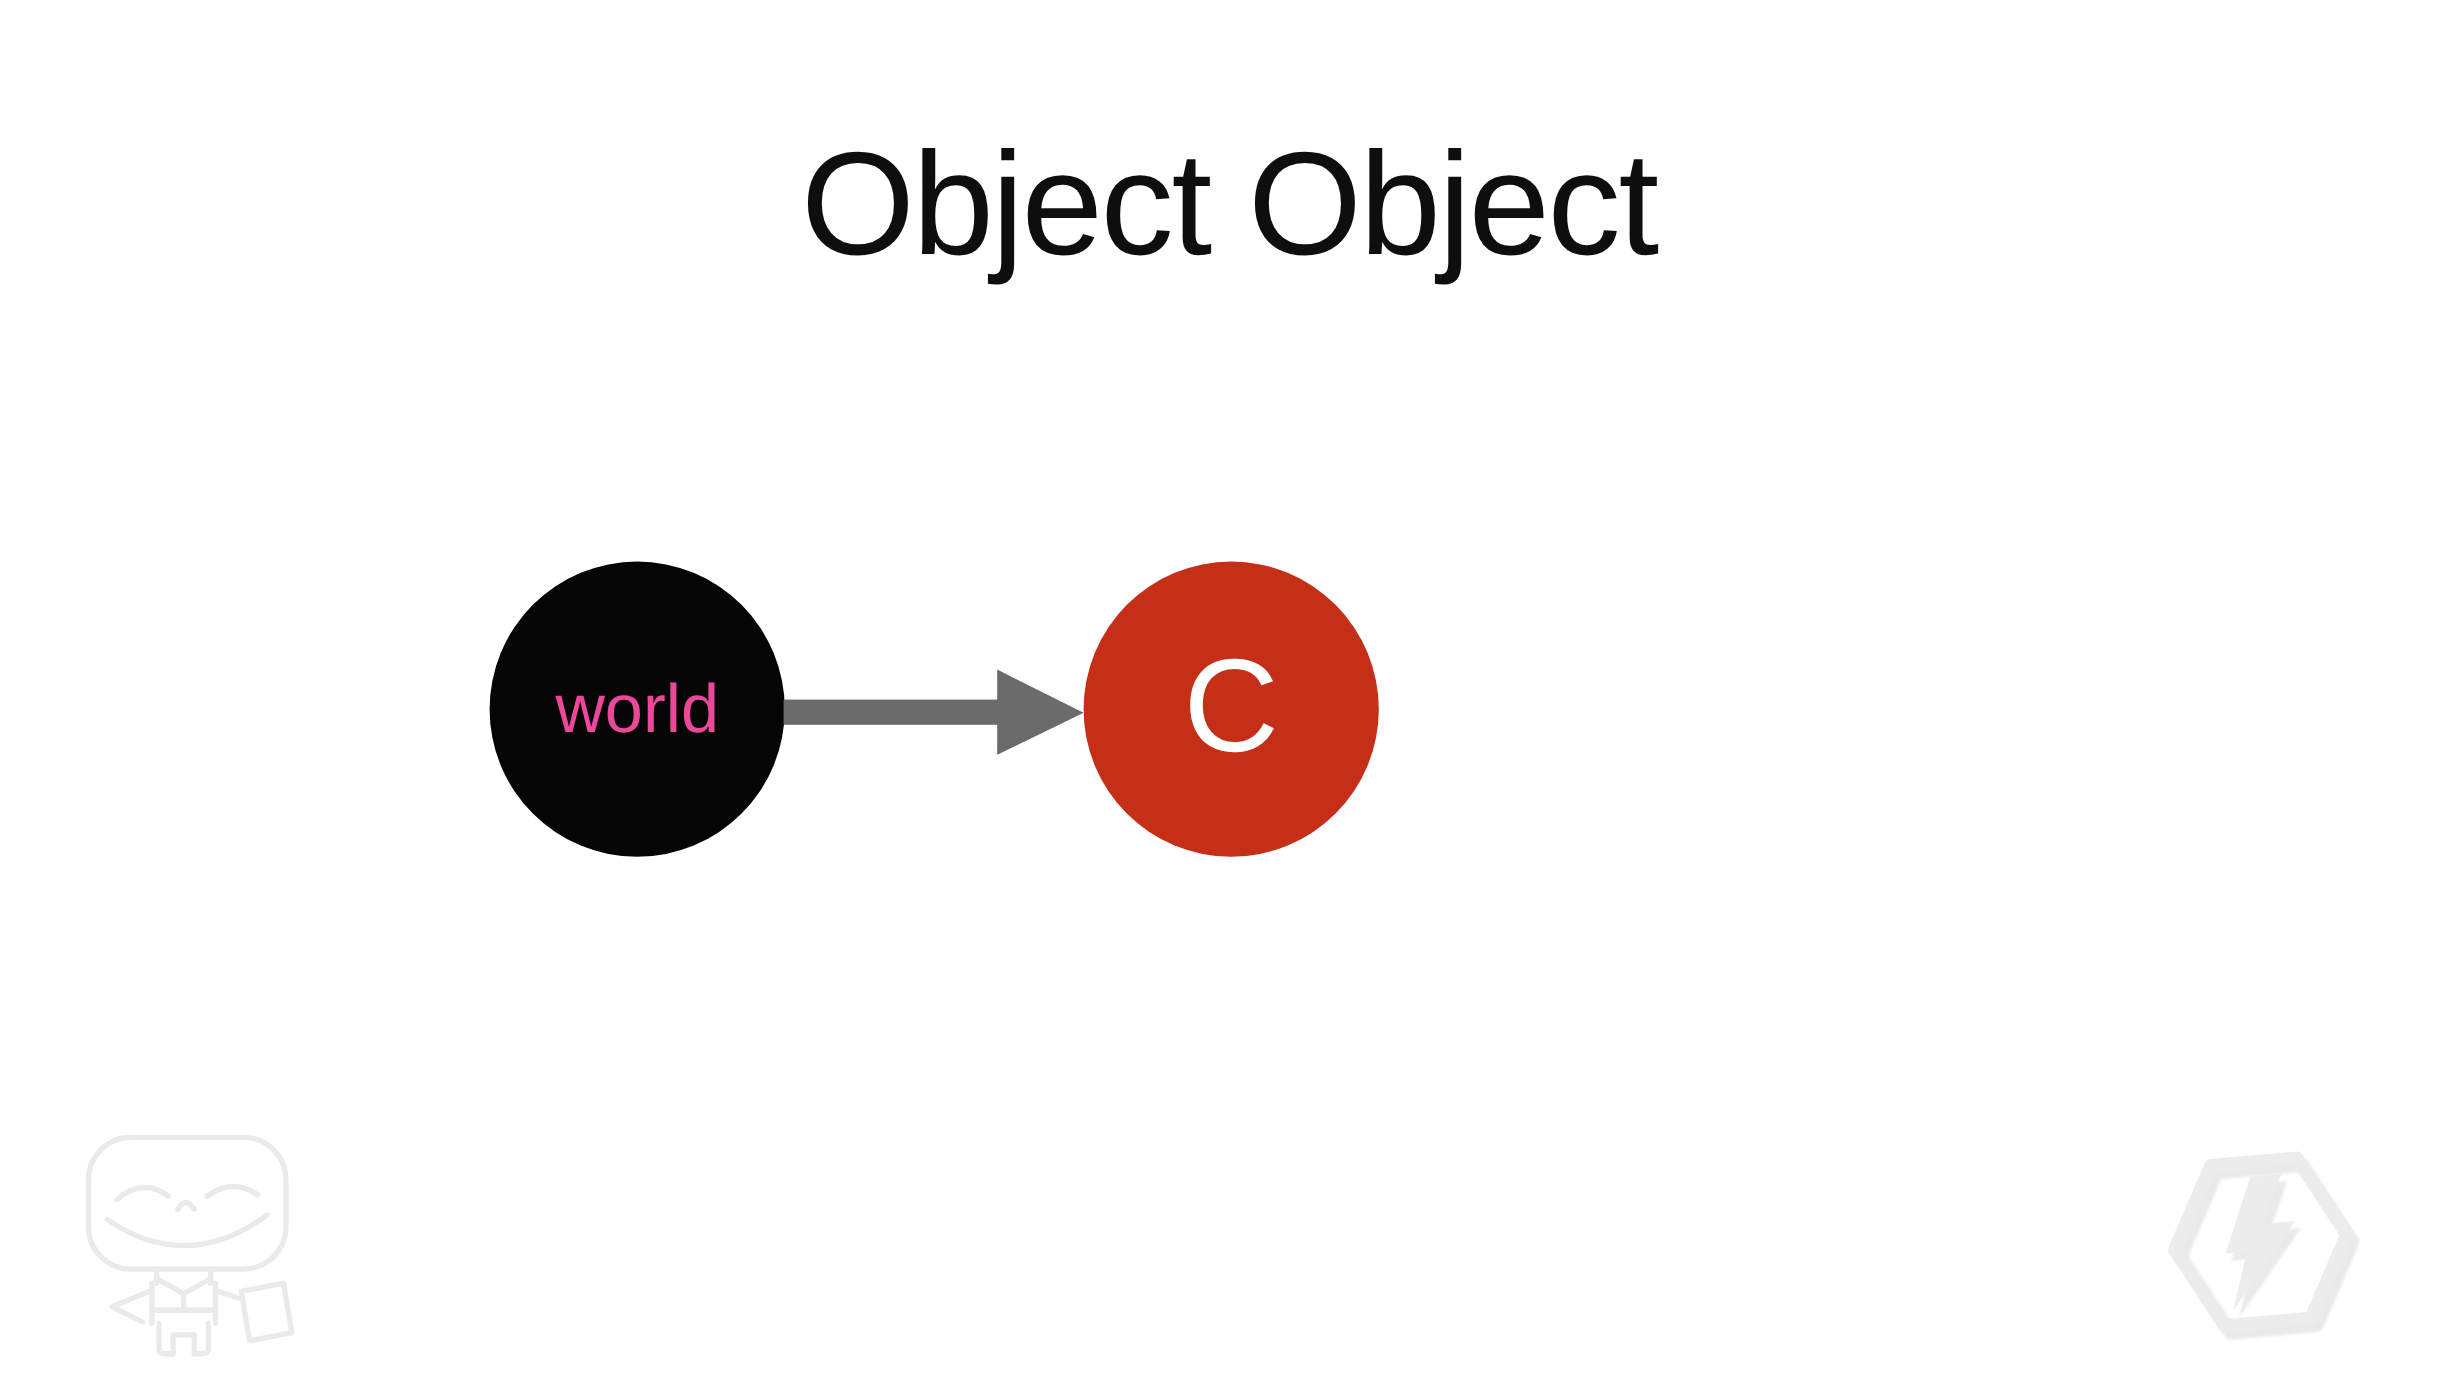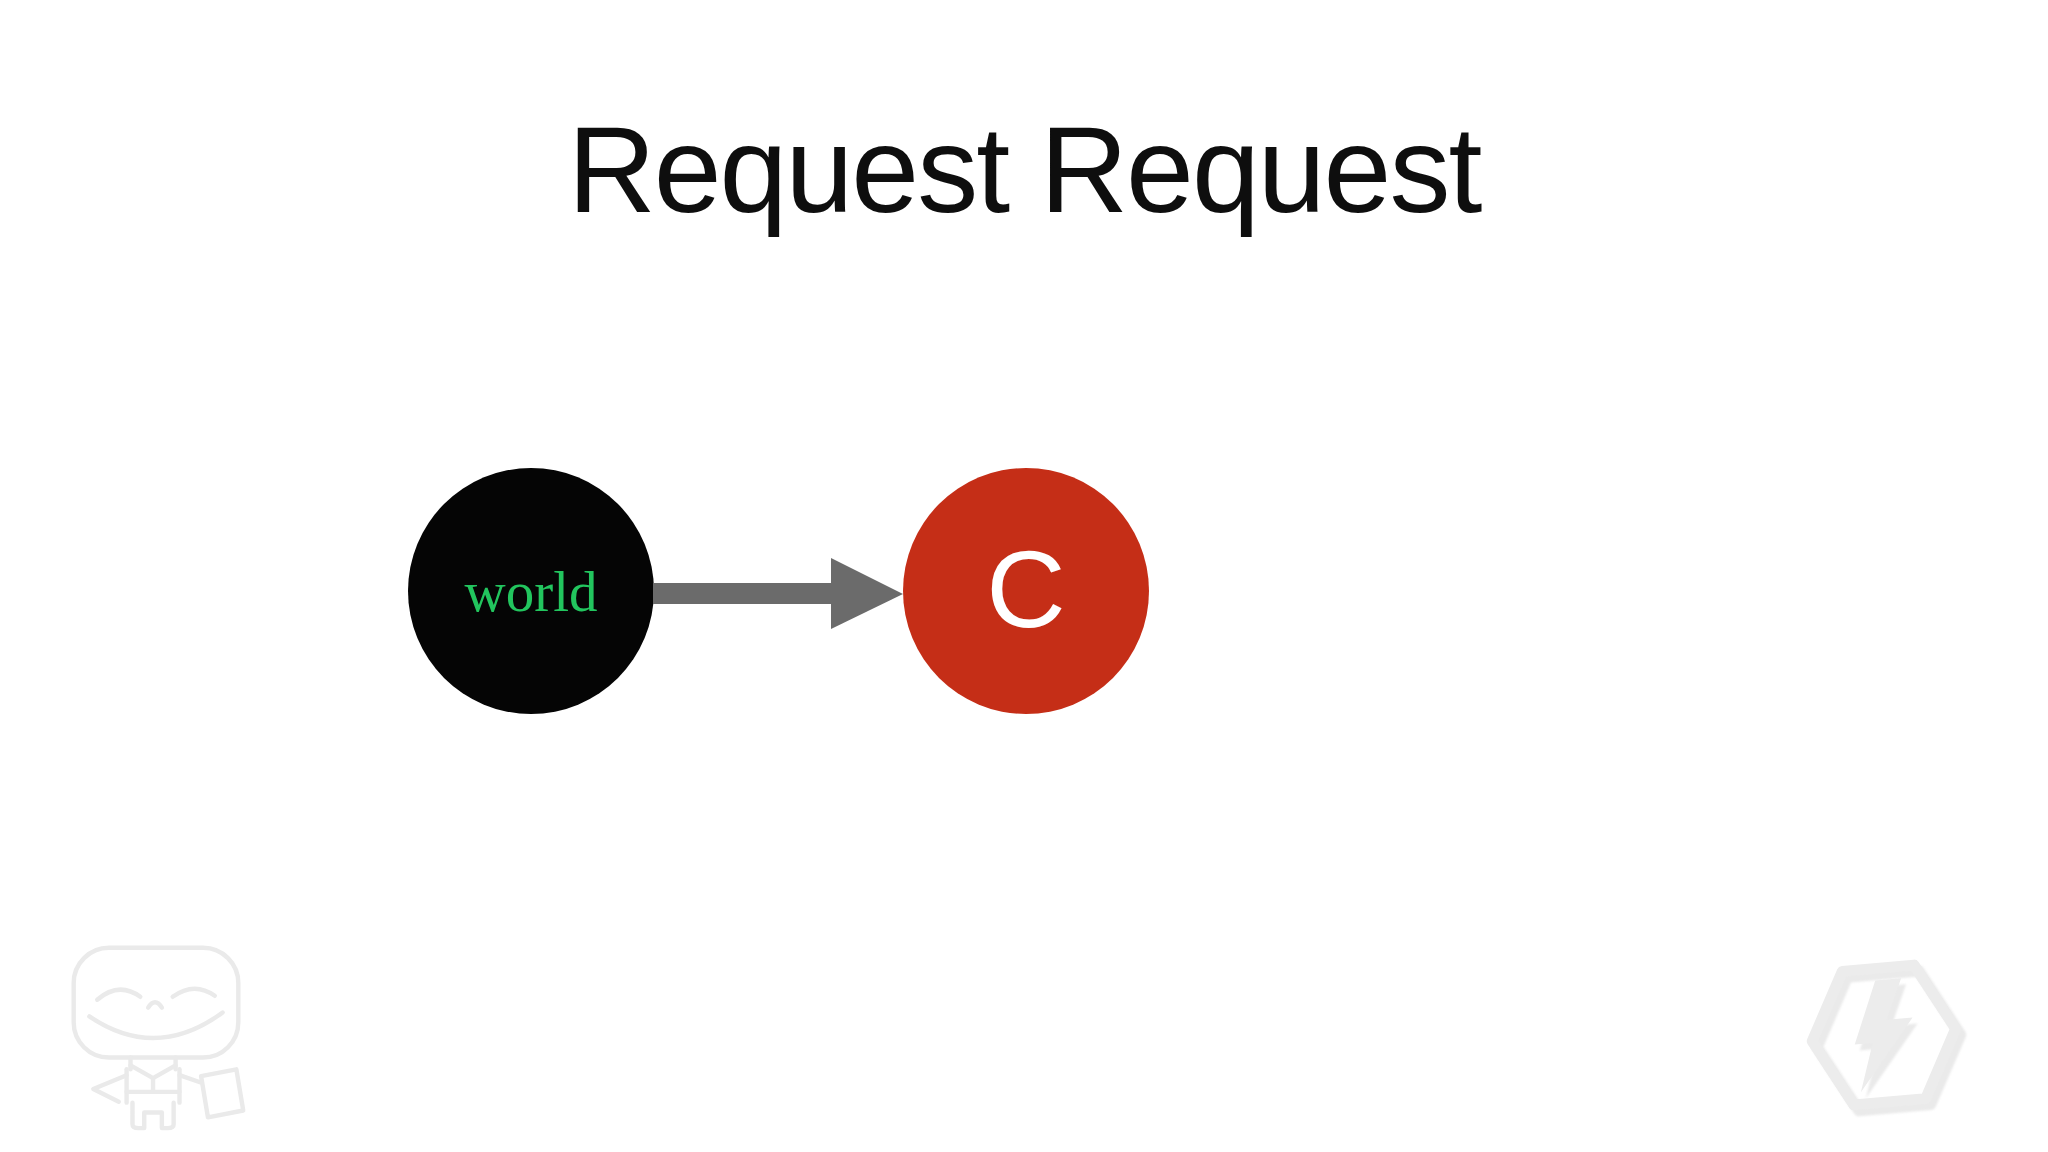--- a/index.html
+++ b/index.html
@@ -27,22 +27,22 @@
     position: absolute;
     width: 246px;
     height: 246px;
     border-radius: 50%;
     display: flex;
     align-items: center;
     justify-content: center;
   }
   .node-world { left: 408px; top: 468px; background: #050505; }
   .node-world .node-label {
-    color: #22c55e;
-    font-family: Liberation Serif, serif;
+    color: #ec4899;
+    font-family: Liberation Sans, sans-serif;
     font-size: 57px;
     line-height: 1;
   }
   .node-c { left: 903px; top: 468px; background: #c52e17; }
   .node-c .node-label {
     color: #ffffff;
     font-size: 110px;
     font-weight: 400;
     line-height: 1;
     padding-bottom: 4px;
@@ -54,21 +54,21 @@
     left: 1798px;
     top: 938px;
     filter: drop-shadow(5px 6px 1px rgba(160,160,160,0.22));
   }
 </style>
 </head>
 <body>
 
 <div class="slide">
 
-  <h1 class="title">Request Request</h1>
+  <h1 class="title">Object Object</h1>
 
   <div class="node node-world">
     <span class="node-label">world</span>
   </div>
 
   <svg class="arrow-svg" width="265" height="100" viewBox="0 0 265 100" aria-hidden="true">
     <rect x="8" y="38" width="182" height="21" fill="#6b6b6b"></rect>
     <polygon points="186,13 186,84 258,49" fill="#6b6b6b"></polygon>
   </svg>
 

